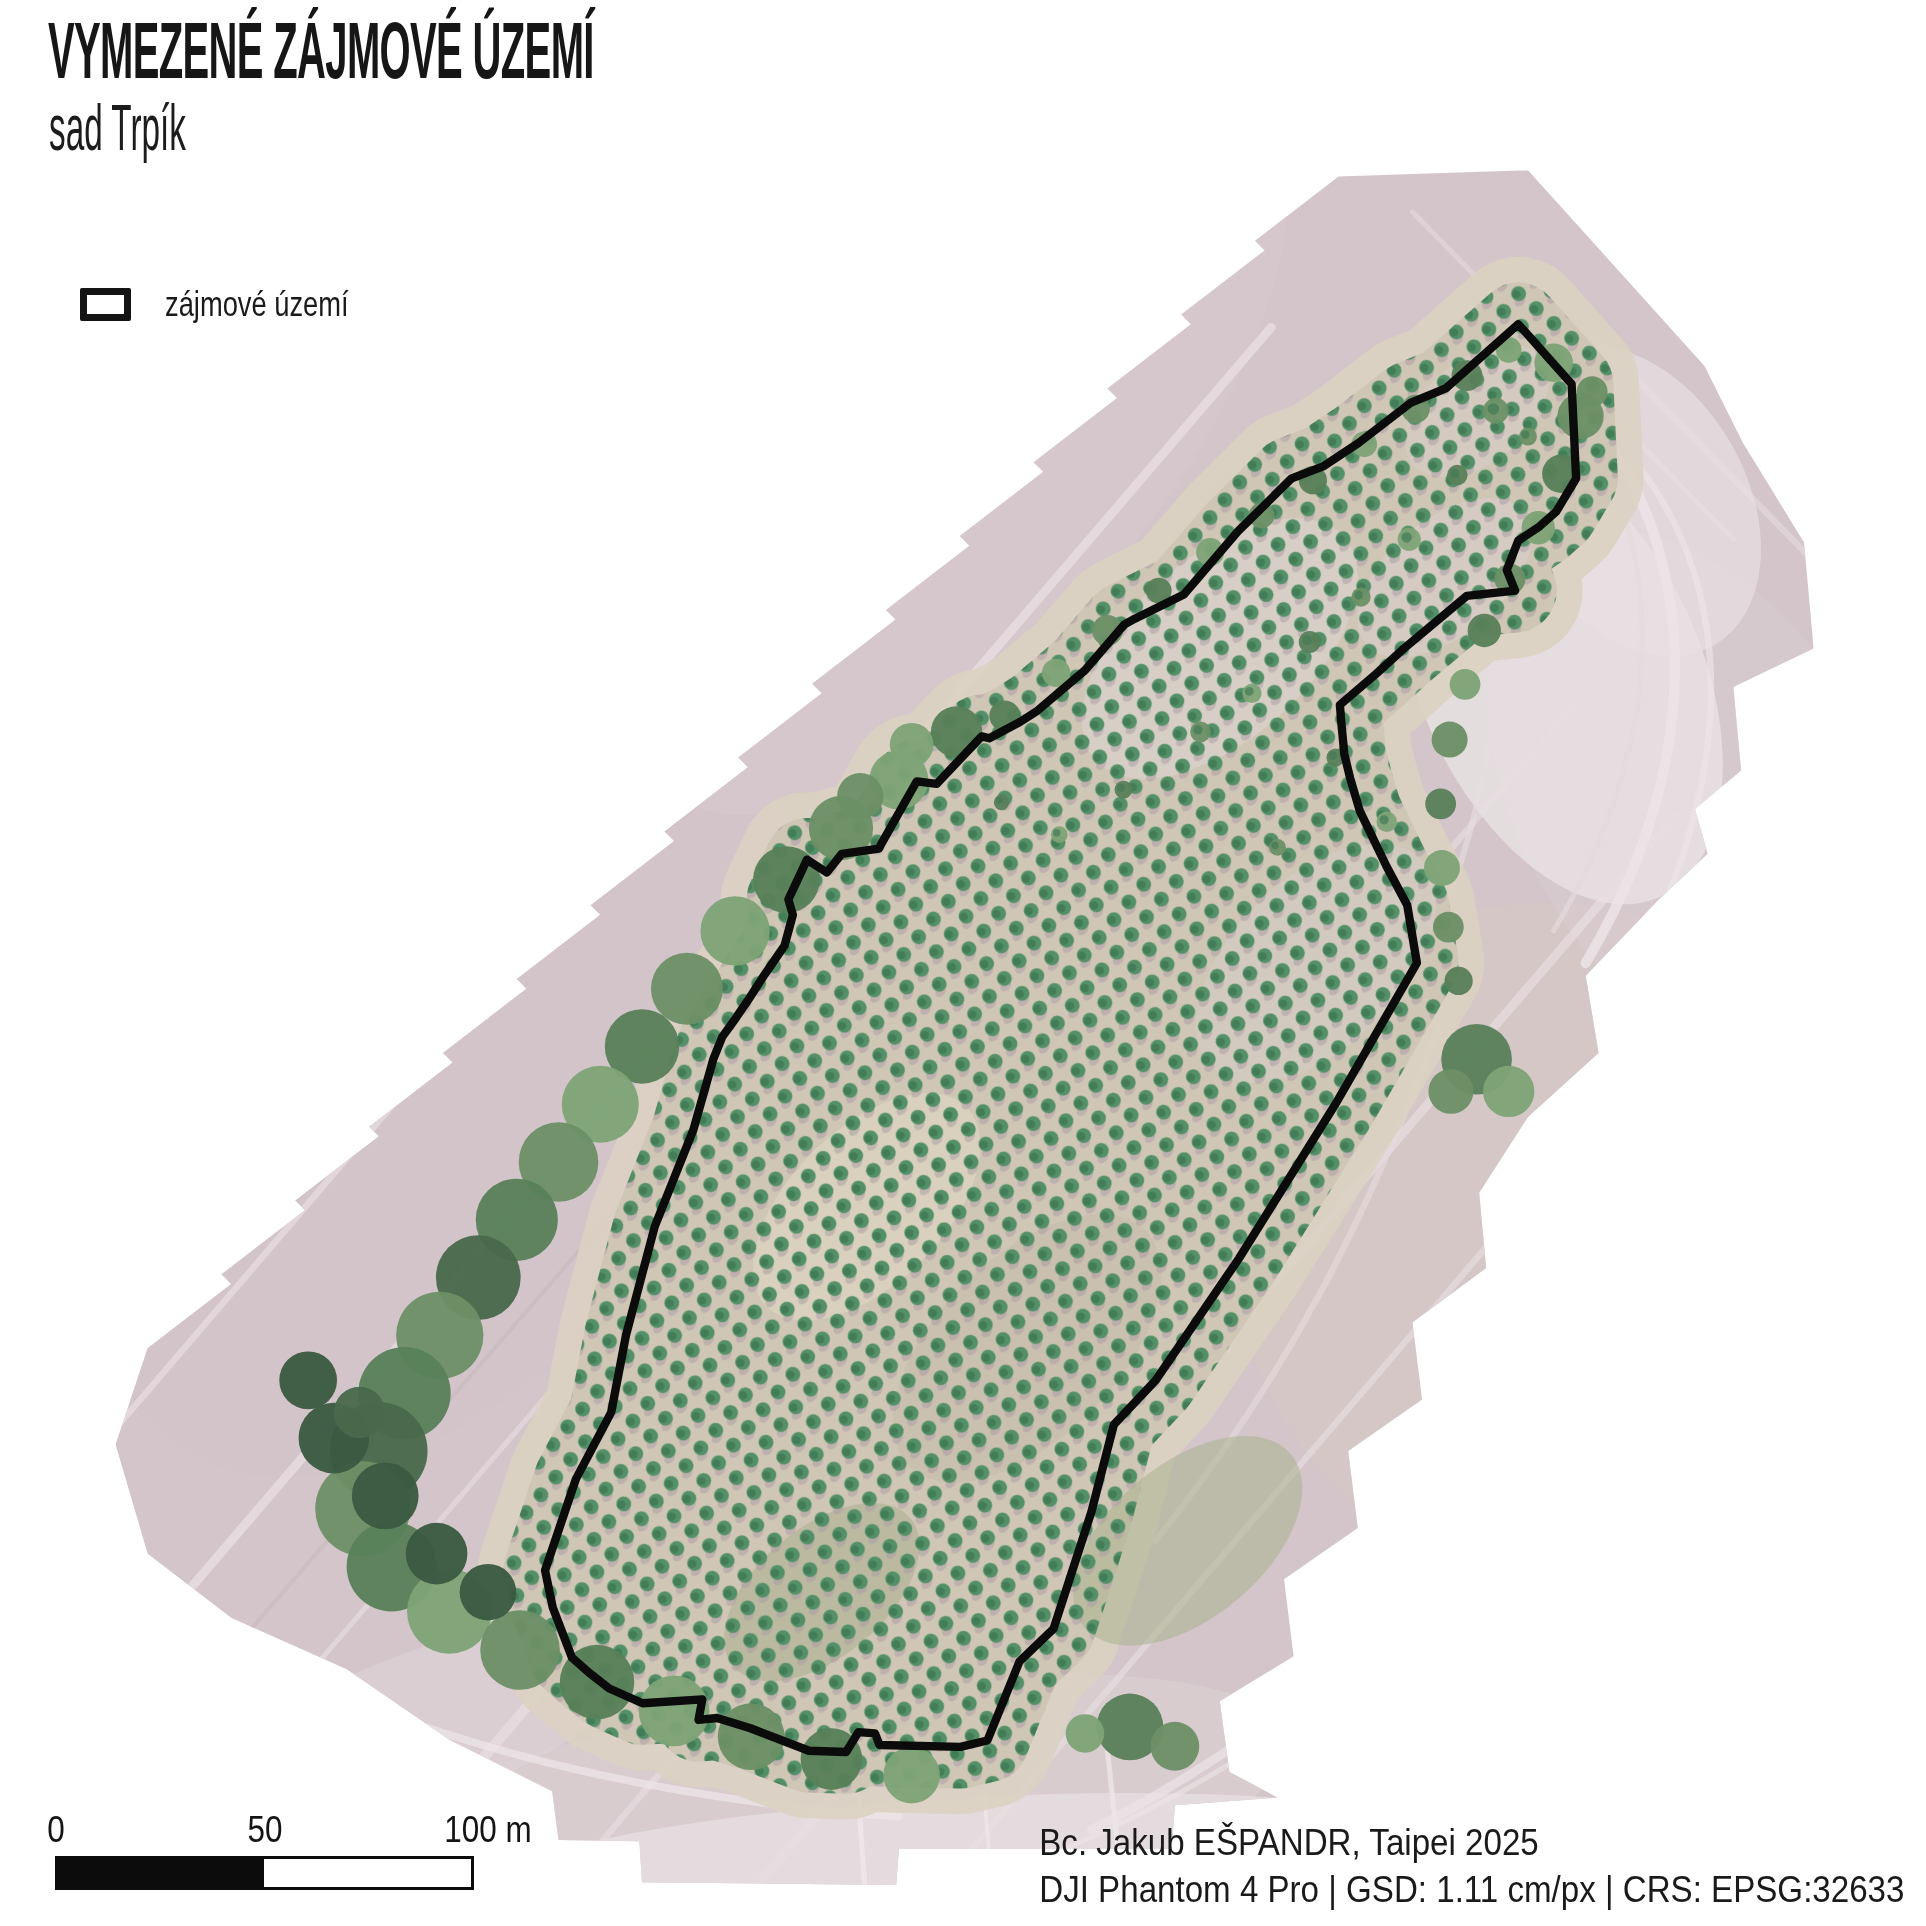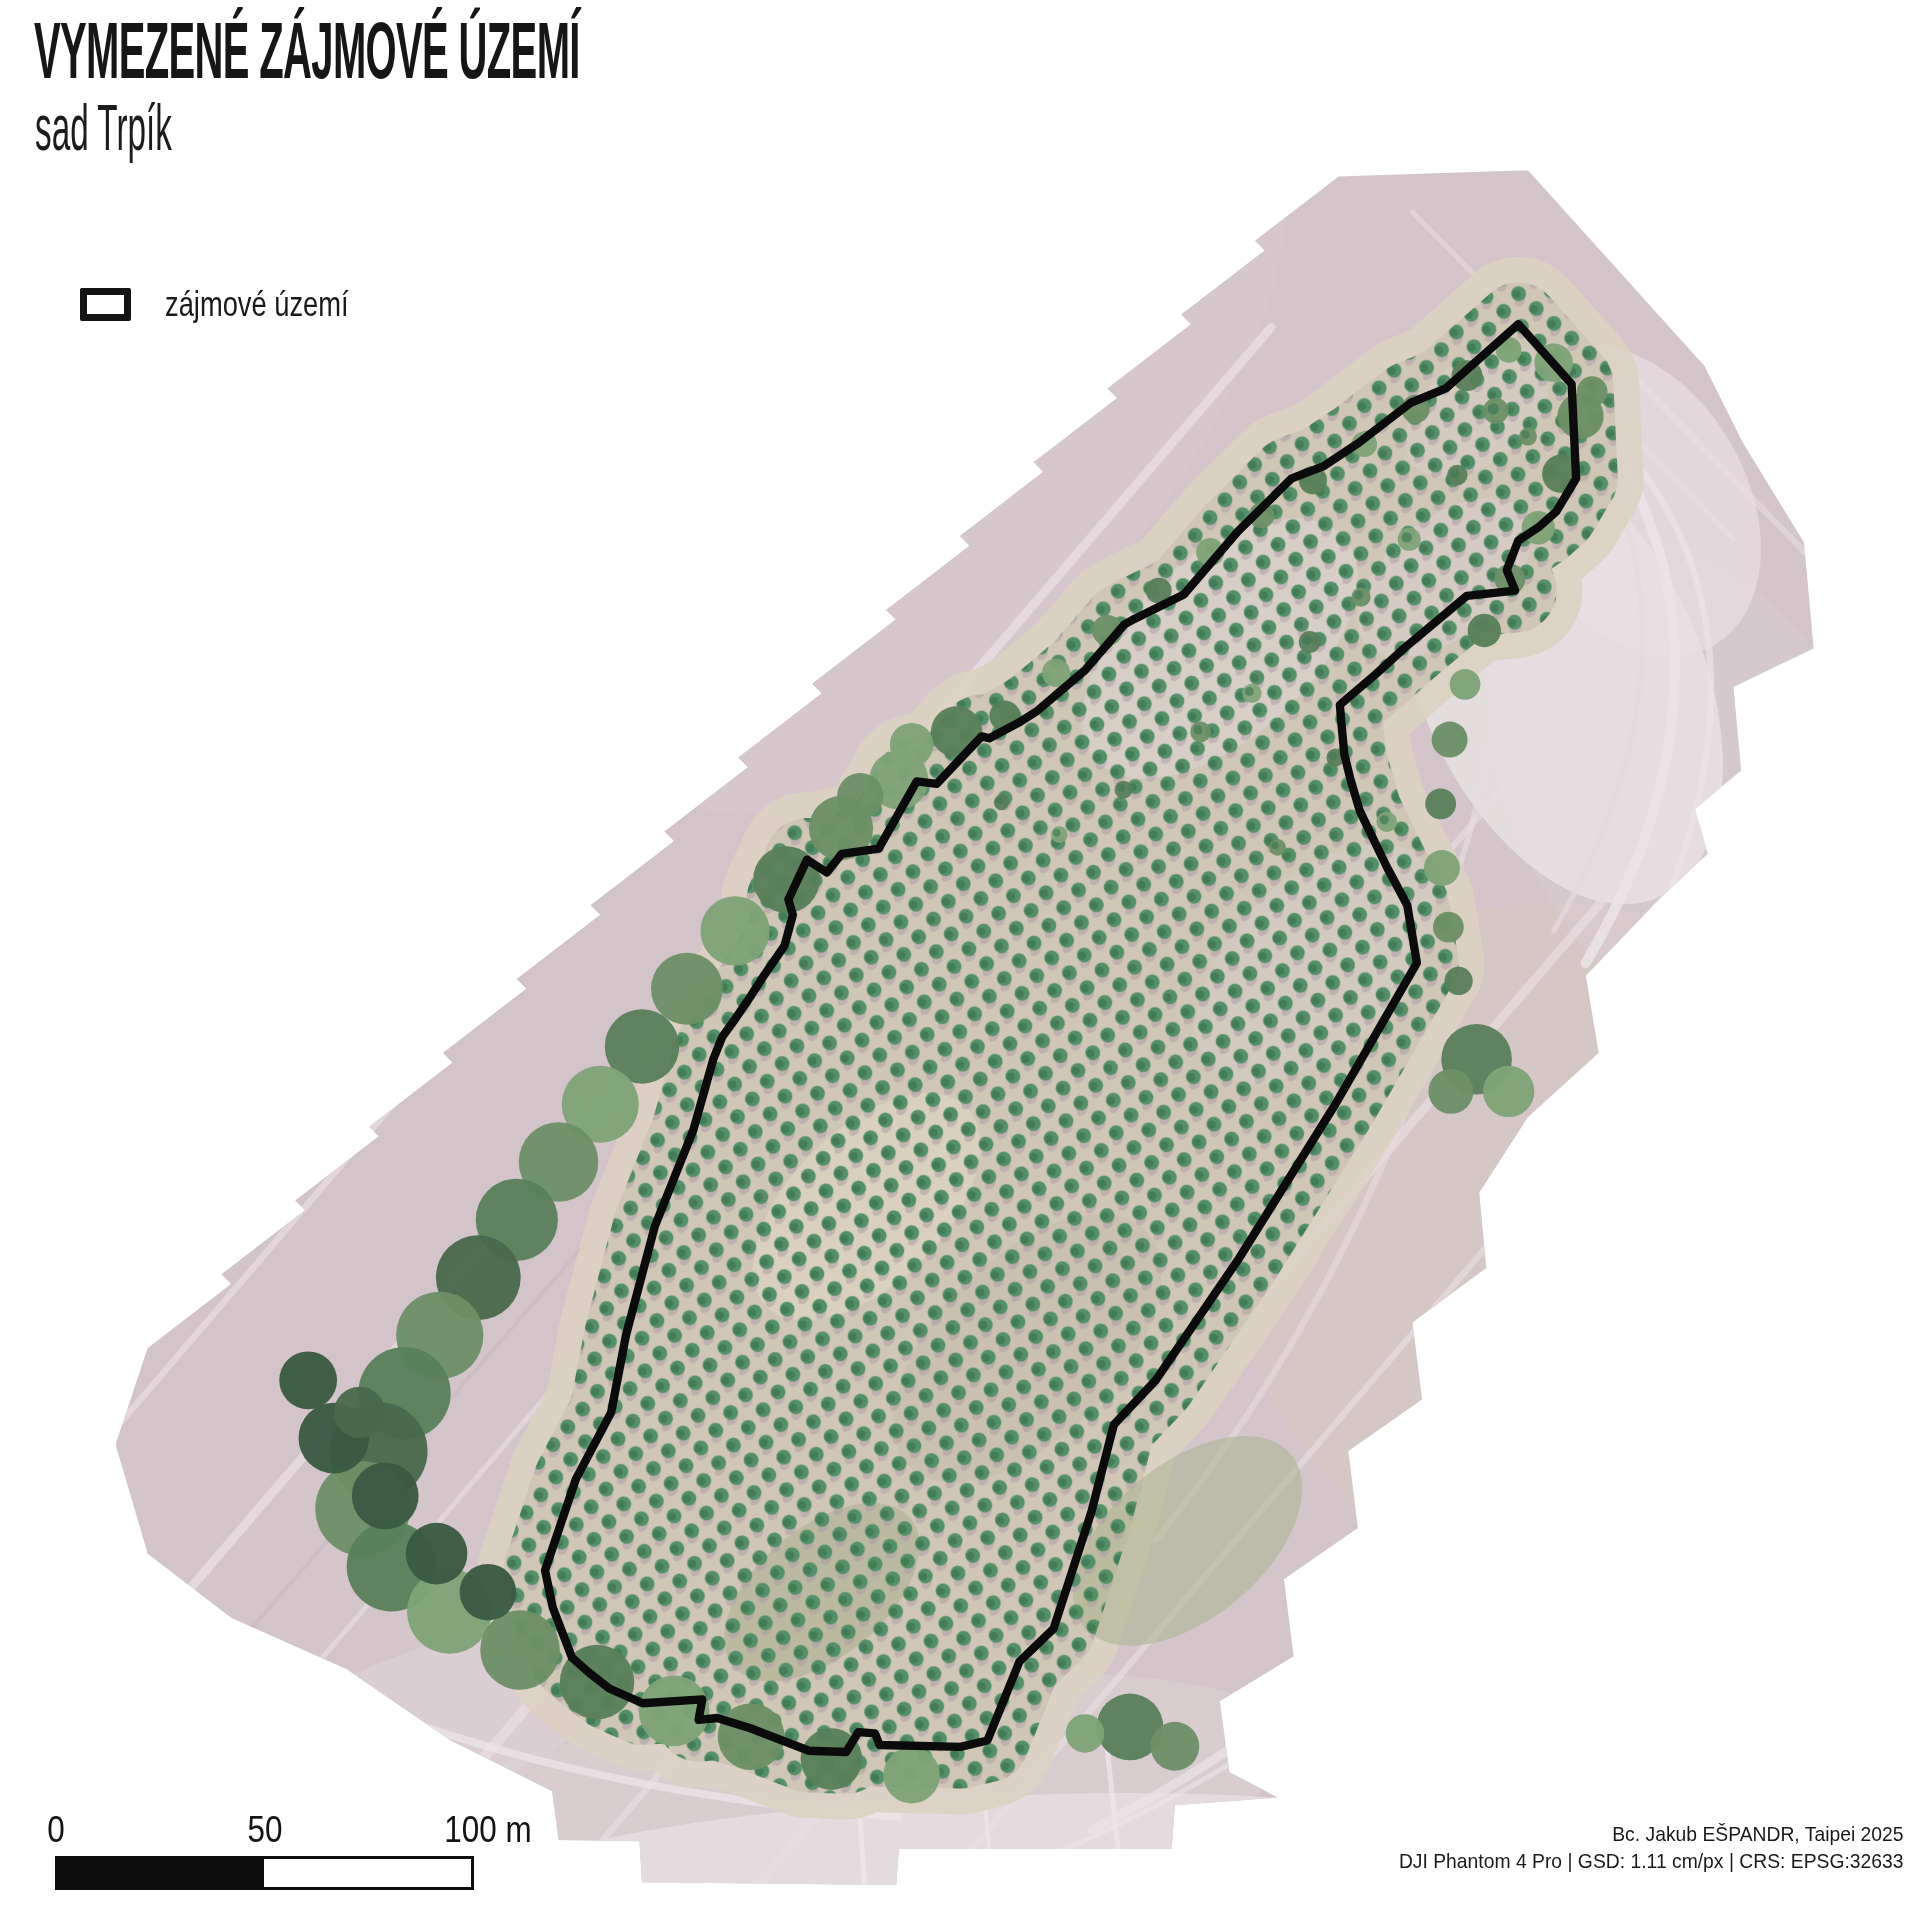--- a/index.html
+++ b/index.html
@@ -1,39 +1,39 @@
 <!DOCTYPE html>
 <html style="font-size:10.3px"><head>
 <meta charset="utf-8">
 <style>
   html,body{margin:0;padding:0;background:#fff;}
   body{font-family:"Liberation Sans", sans-serif;color:#111;}
   .sheet{position:relative;width:1926px;height:1926px;background:#ffffff;overflow:hidden;}
   #map-svg{position:absolute;left:0;top:0;width:1926px;height:1926px;}
 
-  .title-block{position:absolute;left:34px;top:10.3px;}
+  .title-block{position:absolute;left:48px;top:10.3px;}
   .map-title{font-size:80px;font-weight:bold;line-height:1.02;letter-spacing:-1.3px;
     transform:scaleX(0.50);transform-origin:left top;white-space:nowrap;margin:0;color:#161616;}
   .map-subtitle{font-size:64px;font-weight:400;line-height:1.0;margin:3.9px 0 0 1.3px;
     transform:scaleX(0.52);transform-origin:left top;white-space:nowrap;color:#1c1c1c;}
 
   .legend{position:absolute;left:80px;top:284px;display:flex;align-items:center;gap:34px;}
   .legend-swatch{width:37px;height:19px;background:#fff;border:7.7px solid #141414;border-radius:1.9px;}
   .legend-label{font-size:35px;transform:scaleX(0.78);transform-origin:left center;white-space:nowrap;color:#1a1a1a;}
 
   .scalebar{position:absolute;left:55px;top:1809px;width:462px;}
   .scalebar-labels{position:relative;height:42px;font-size:37px;color:#141414;}
   .scalebar-labels span{position:absolute;transform:translateX(-50%) scaleX(0.85);white-space:nowrap;}
   .tick-0{left:1.3px;}
   .tick-50{left:210px;}
   .tick-100{left:433px;}
   .scalebar-bar{margin-top:5.1px;width:413px;height:28px;border:3.9px solid #0c0c0c;background:#ffffff;position:relative;}
   .scalebar-fill{position:absolute;left:0;top:0;bottom:0;width:206px;background:#0c0c0c;}
 
-  .credits{position:absolute;right:22px;top:1820px;text-align:right;font-size:21px;line-height:1.30;color:#1a1a1a;}
+  .credits{position:absolute;right:22px;top:1820px;font-size:36px;line-height:1.30;color:#1a1a1a;}
   .credits div{transform:scaleX(0.92);transform-origin:right center;white-space:nowrap;}
 </style>
 </head>
 <body>
 
 <div class="sheet">
 
   <svg id="map-svg" viewBox="0 0 3000 3000" xmlns="http://www.w3.org/2000/svg">
       <defs>
         <clipPath id="clipFoot">

